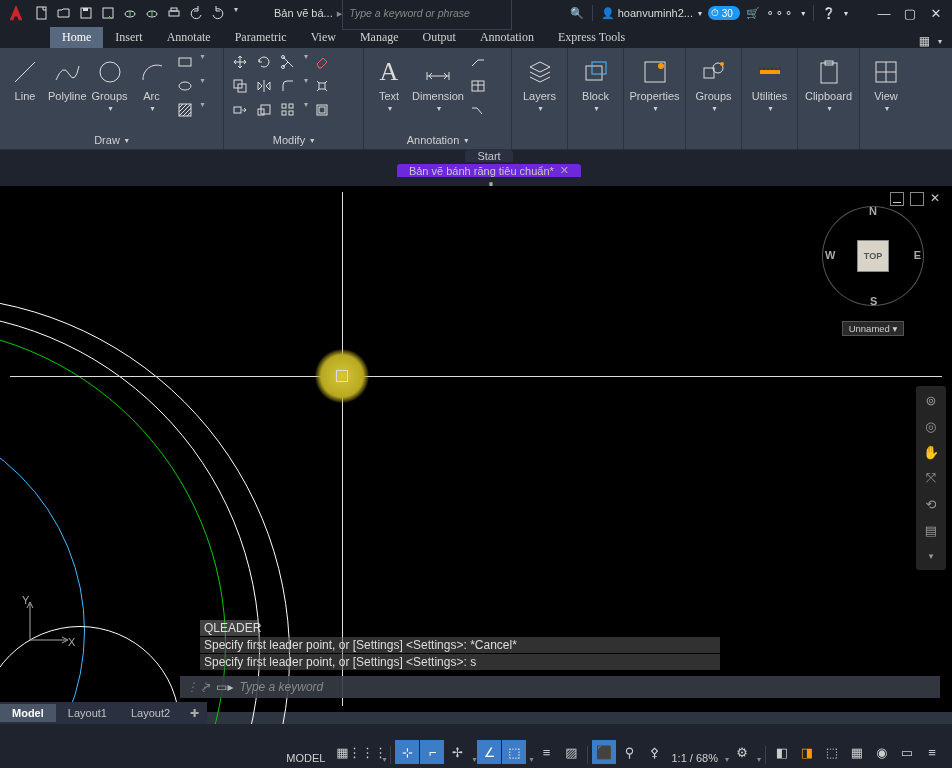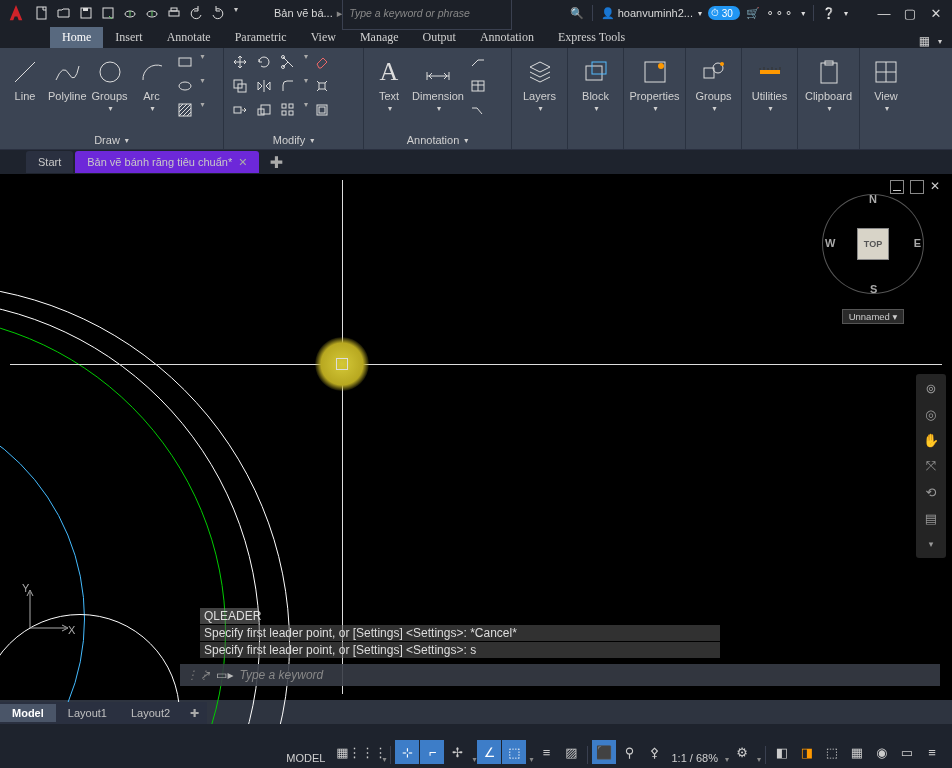--- a/index.html
+++ b/index.html
@@ -30,21 +30,21 @@
 .panel-body { flex:1; display:flex; align-items:flex-start; padding:4px 6px 0 6px; gap:4px; }
 .panel-title { height:18px; text-align:center; font-size:11px; color:#d0d0d0; display:flex; justify-content:center; align-items:center; gap:3px; }
 .bigbtn { display:flex; flex-direction:column; align-items:center; justify-content:flex-start; gap:2px; color:#d0d0d0; font-size:11px; min-width:38px; padding-top:4px; }
 .bigicon { width:32px; height:32px; display:flex; align-items:center; justify-content:center; }
 .smallgrid { display:flex; flex-direction:column; gap:4px; }
 .smallrow { display:flex; gap:4px; }
 .smallbtn { width:20px; height:20px; display:flex; align-items:center; justify-content:center; }
 .arrow-down { font-size:8px; margin-left:2px; }
 
 
-.doctabs { height:24px; background:#1e232d; display:flex; align-items:center; padding-left:26px; gap:2px; }
+.doctabs { height:36px; background:#1e232d; display:flex; align-items:center; padding-left:26px; gap:2px;flex-direction:column; }
 .dtab { height:22px; padding:0 12px; display:flex; align-items:center; font-size:11px; color:#c8c8c8; border-radius:3px 3px 0 0; gap:6px; }
 .dtab.inactive { background:#2a3040; }
 .dtab.active { background:#6d28d9; }
 .dtab-x { color:#aaa; font-size:11px; }
 .dtab-add { width:22px; height:22px; display:flex; align-items:center; justify-content:center; color:#aaa; margin-left:4px; }
 
 
 .canvas-wrap { position:relative; width:100%; height:526px; background:#000; }
 .vp-controls { position:absolute; top:6px; right:8px; display:flex; gap:6px; }
 .vp-btn { width:14px; height:14px; border:1px solid #888; }

